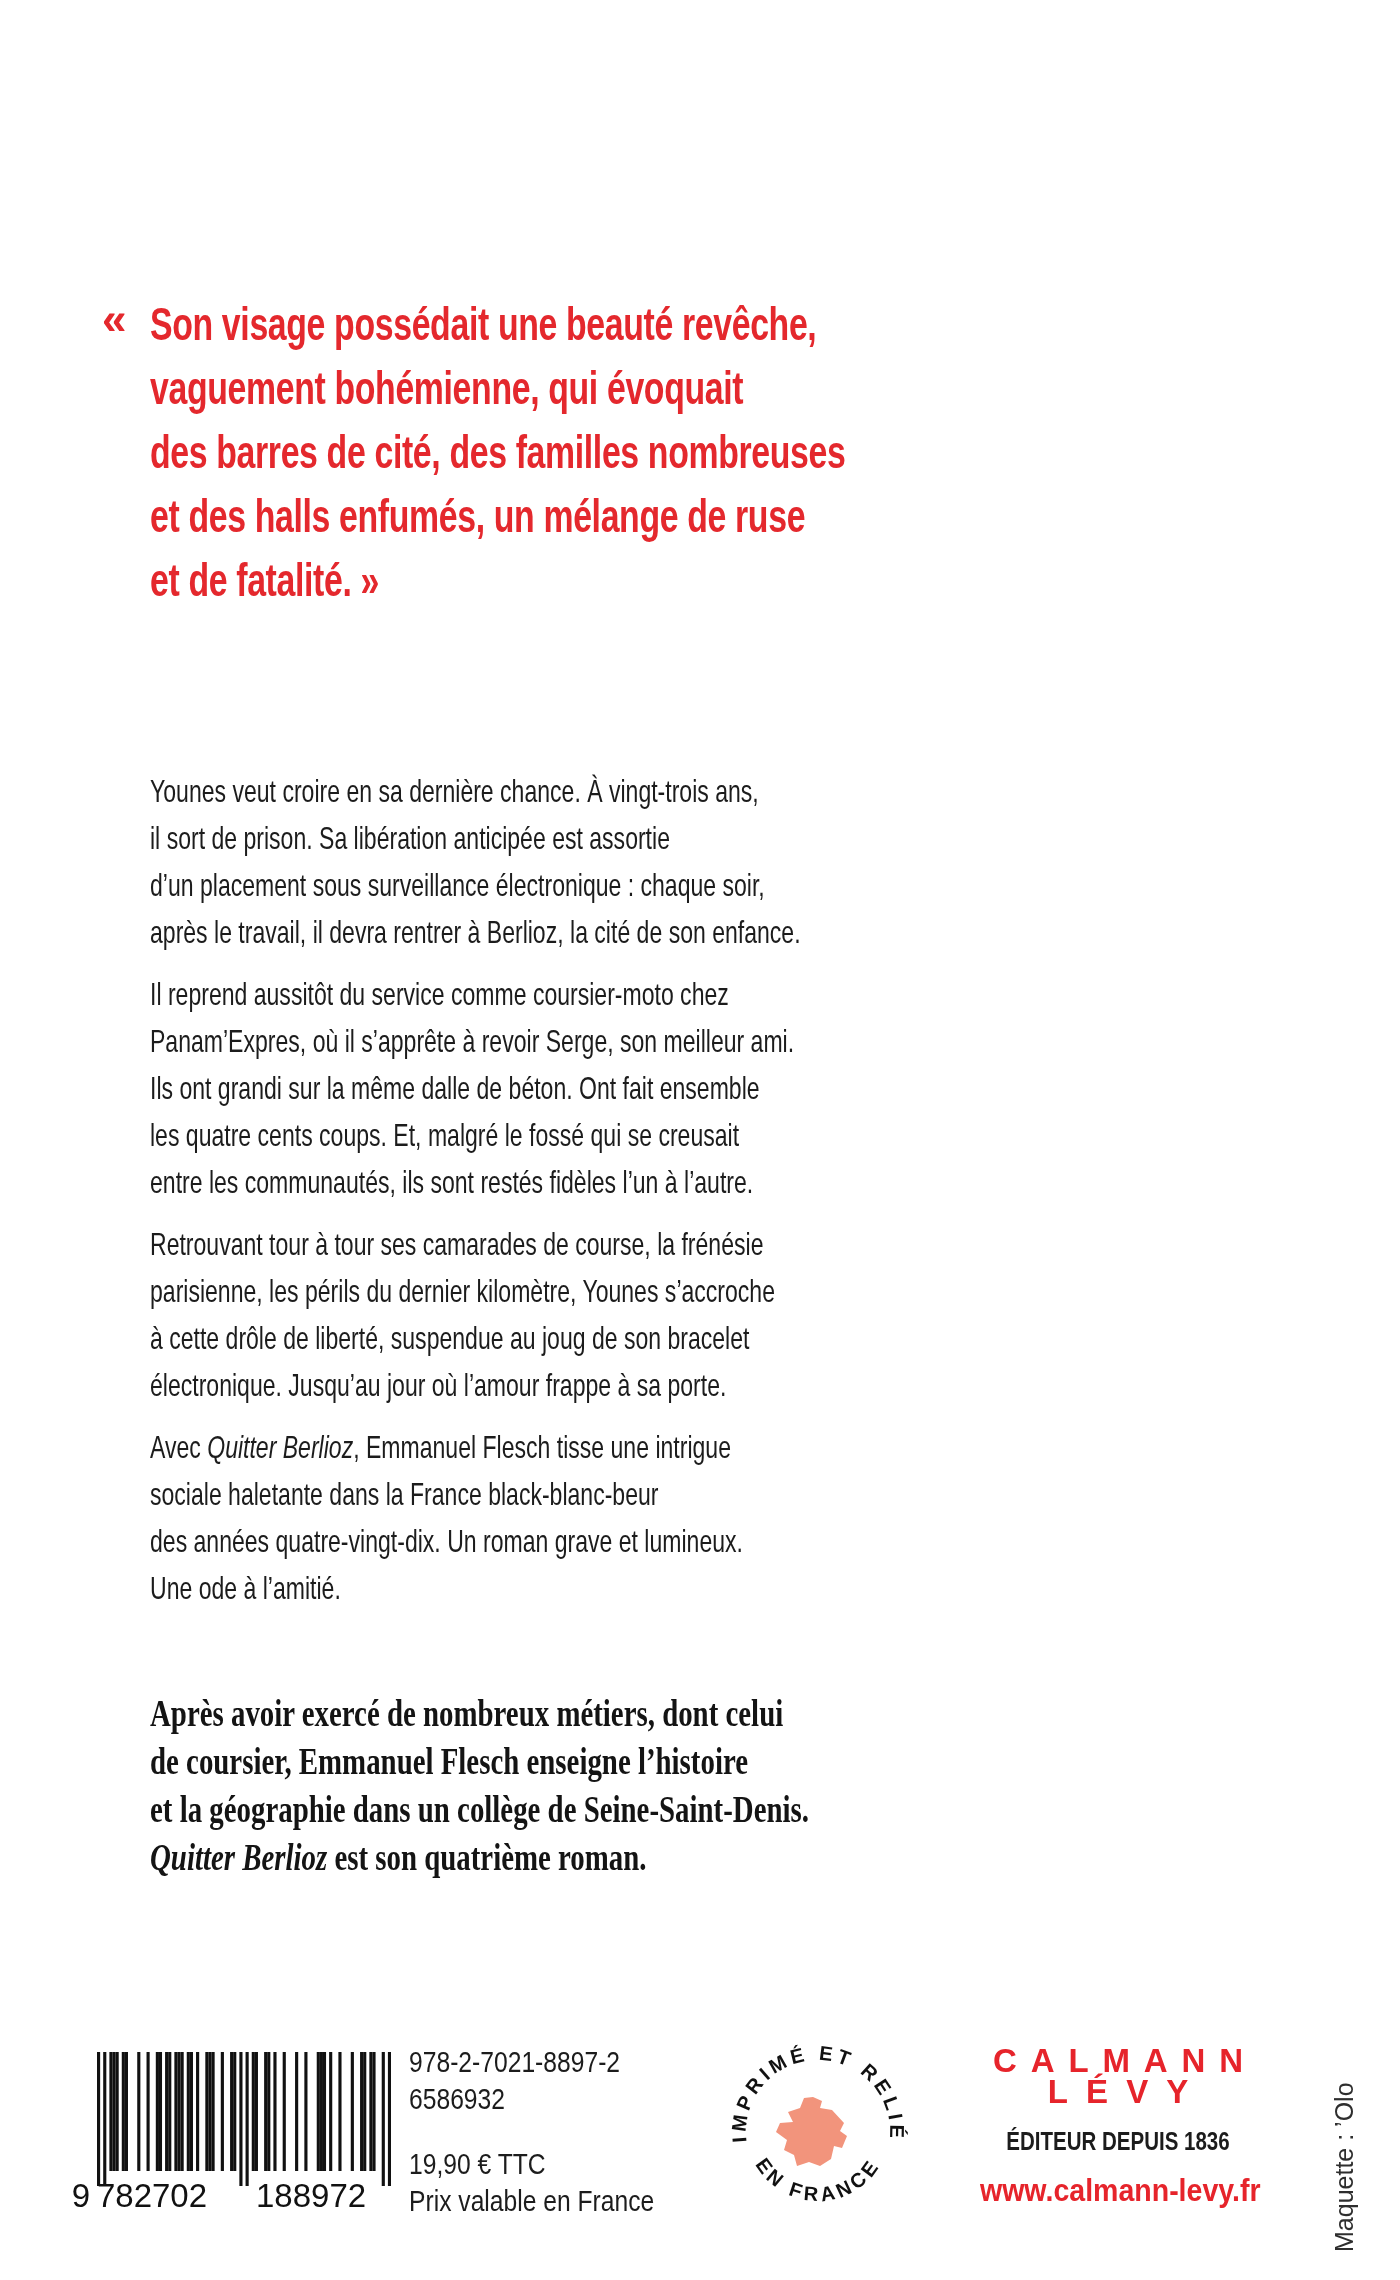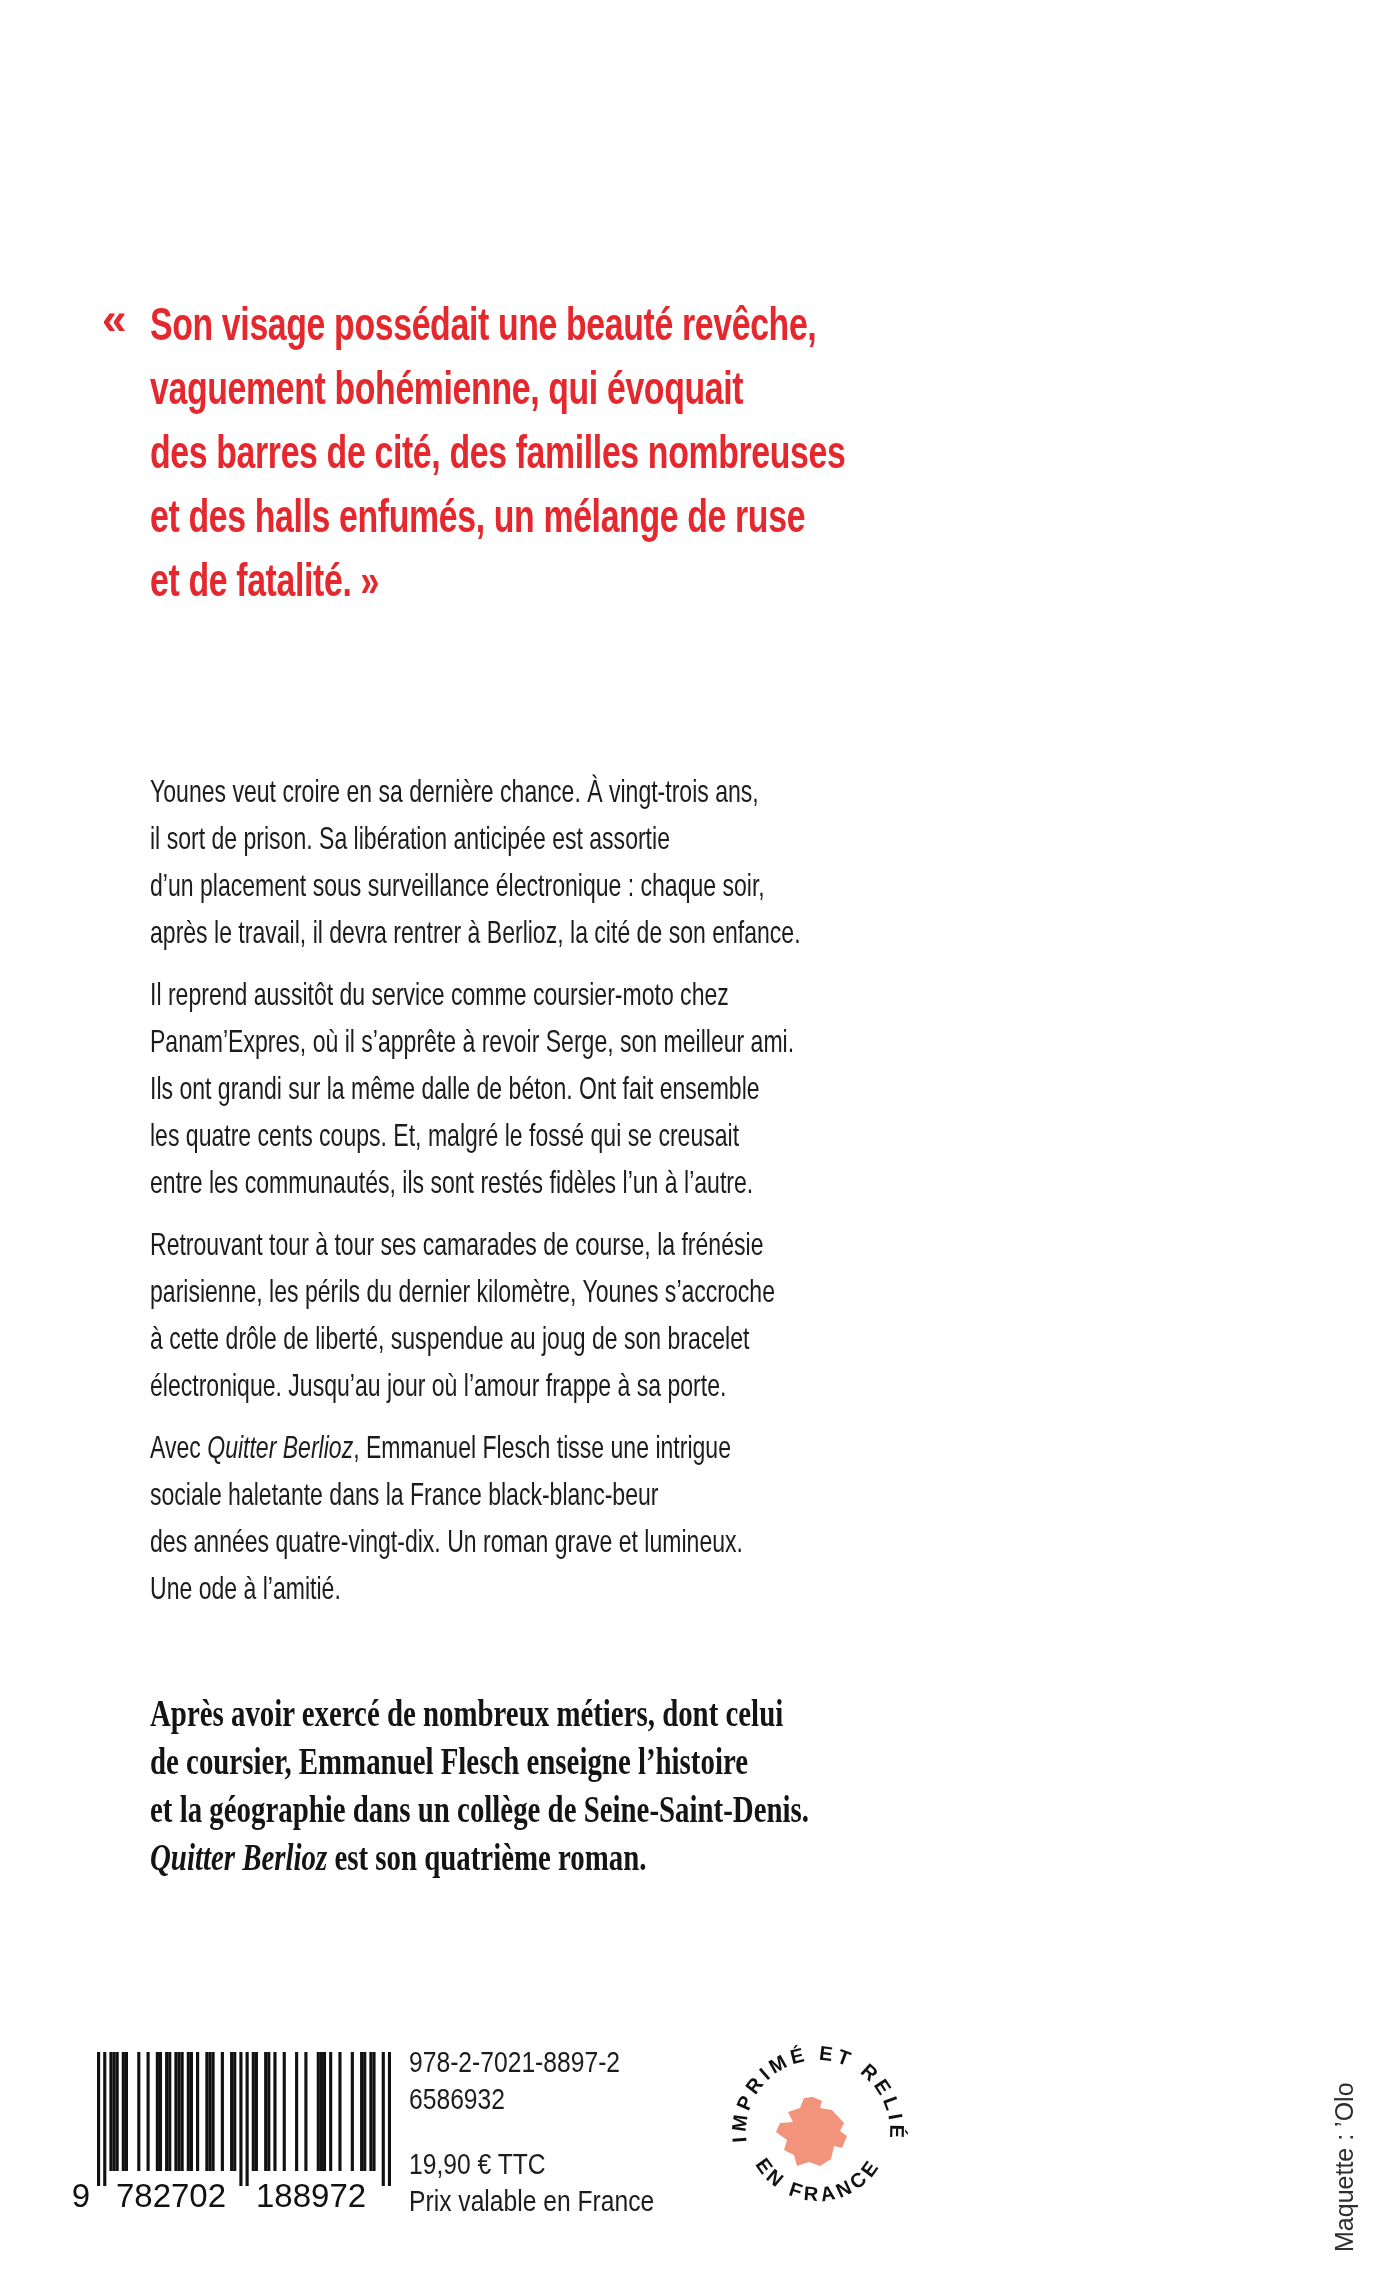--- a/index.html
+++ b/index.html
@@ -21,21 +21,21 @@
 
   
   .bio{position:absolute;left:150px;top:1690px;transform:scaleX(0.78);transform-origin:left top;
        font-family:"Liberation Serif",serif;font-weight:bold;}
   .bio-line{white-space:nowrap;font-size:37px;line-height:48px;color:#141414;}
 
   
   .barcode-svg{position:absolute;left:97px;top:2052px;}
   .bc-num{position:absolute;top:2179px;font-size:33px;line-height:34px;color:#111;}
   .bc-first{left:56px;width:34px;text-align:right;}
-  .bc-g1{left:109px;width:124px;text-align:center;}
+  .bc-g1{left:90px;width:124px;text-align:center;}
   .bc-g2{left:256px;width:127px;text-align:left;}
 
   .isbn-block{position:absolute;left:409px;top:2044px;transform:scaleX(0.85);transform-origin:left top;}
   .isbn-line{white-space:nowrap;font-size:29px;line-height:37px;color:#1c1c1c;}
   .price-block{position:absolute;left:409px;top:2146px;transform:scaleX(0.85);transform-origin:left top;}
 
   .stamp{position:absolute;left:723px;top:2037px;}
   .stamp text{font-family:"Liberation Sans",sans-serif;font-weight:bold;font-size:20px;
               letter-spacing:4px;fill:#111;}
 
@@ -165,16 +165,22 @@
   <svg class="stamp" width="190" height="190" viewBox="0 0 190 190">
     <defs>
       <path id="arcTop" d="M 24,107 A 72,72 0 1 1 166,107" fill="none"></path>
       <path id="arcBot" d="M 30,123 A 72,72 0 0 0 160,123" fill="none"></path>
     </defs>
     <path d="M 90,60 L 99,64 L 97,71 L 109,73 L 121,86 L 117,94 L 124,99 L 119,111 L 111,109 L 108,122 L 97,129 L 86,125 L 74,129 L 71,118 L 61,113 L 64,103 L 53,95 L 57,86 L 70,85 L 65,75 L 77,71 L 81,61 Z" fill="#f2947c"></path>
     <text><textPath href="#arcTop" startOffset="50%" text-anchor="middle">IMPRIMÉ ET RELIÉ</textPath></text>
     <text><textPath href="#arcBot" startOffset="50%" text-anchor="middle">EN FRANCE</textPath></text>
   </svg>
 
+  <div class="logo">
+    <div class="logo-l1" style="color:#e6242b">CALMANN</div>
+    <div class="logo-l2" style="color:#e6242b">LÉVY</div>
+    <div class="logo-tag">ÉDITEUR DEPUIS 1836</div>
+    <div class="logo-web" style="color:#e6242b">www.calmann-levy.fr</div>
+  </div>
 
   <div class="credit">Maquette : ’Olo</div>
 
 </div>
 
 </body></html>

